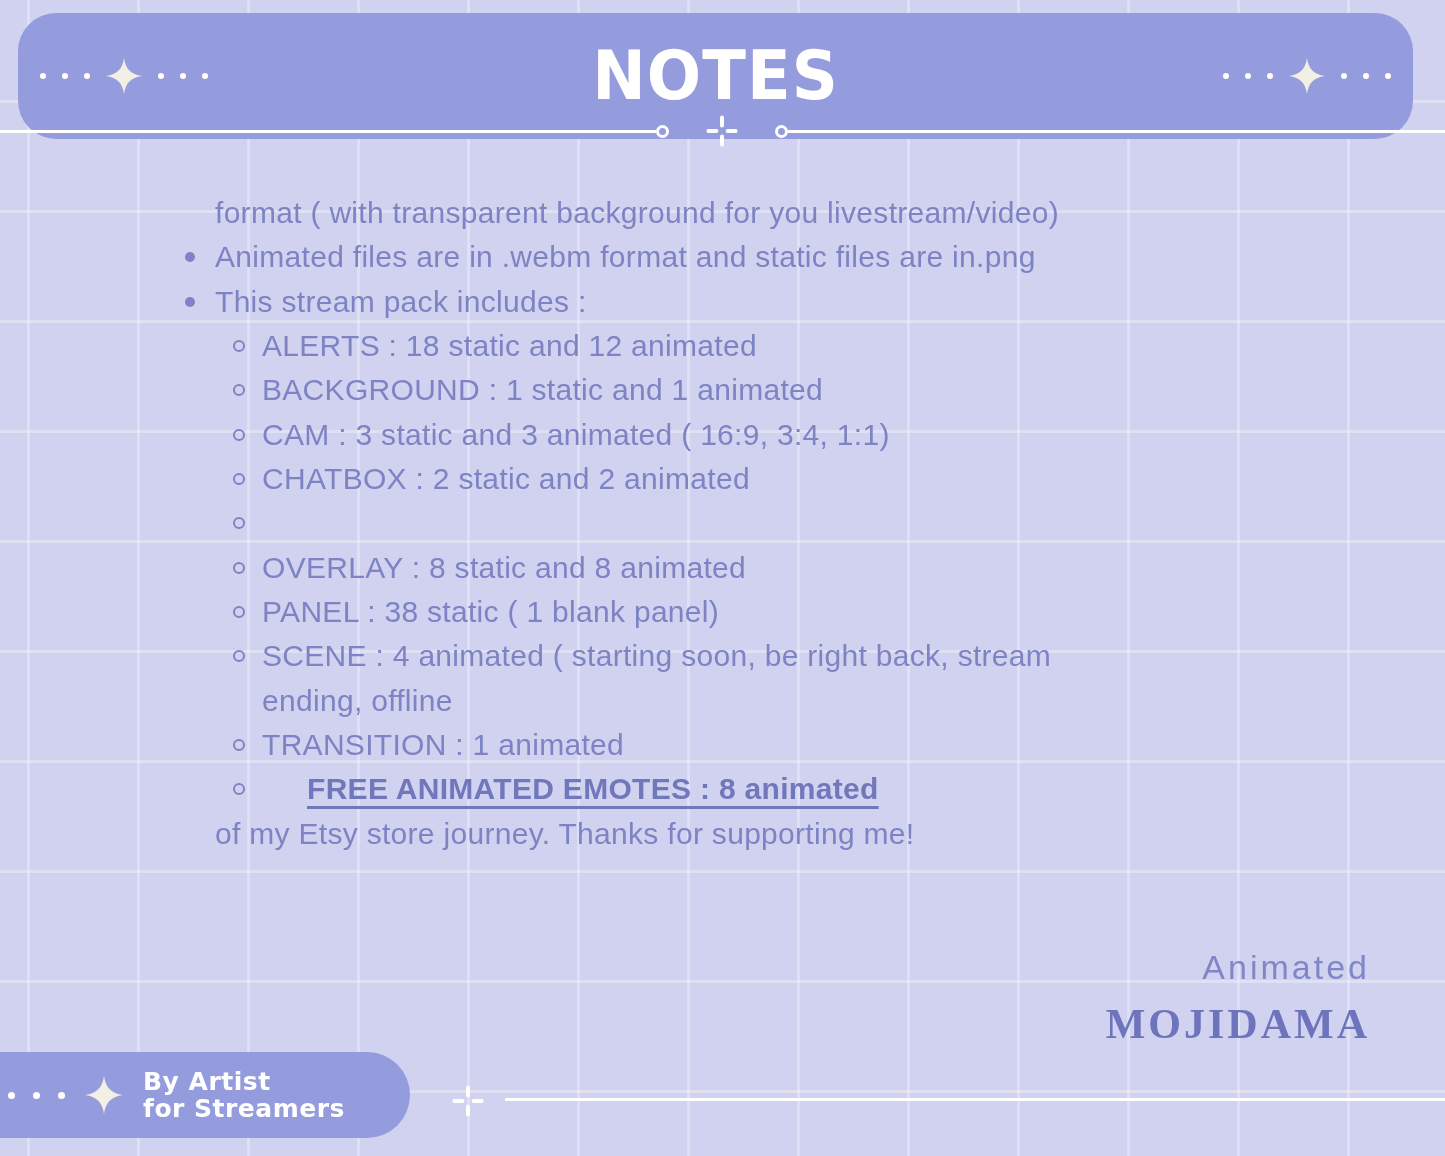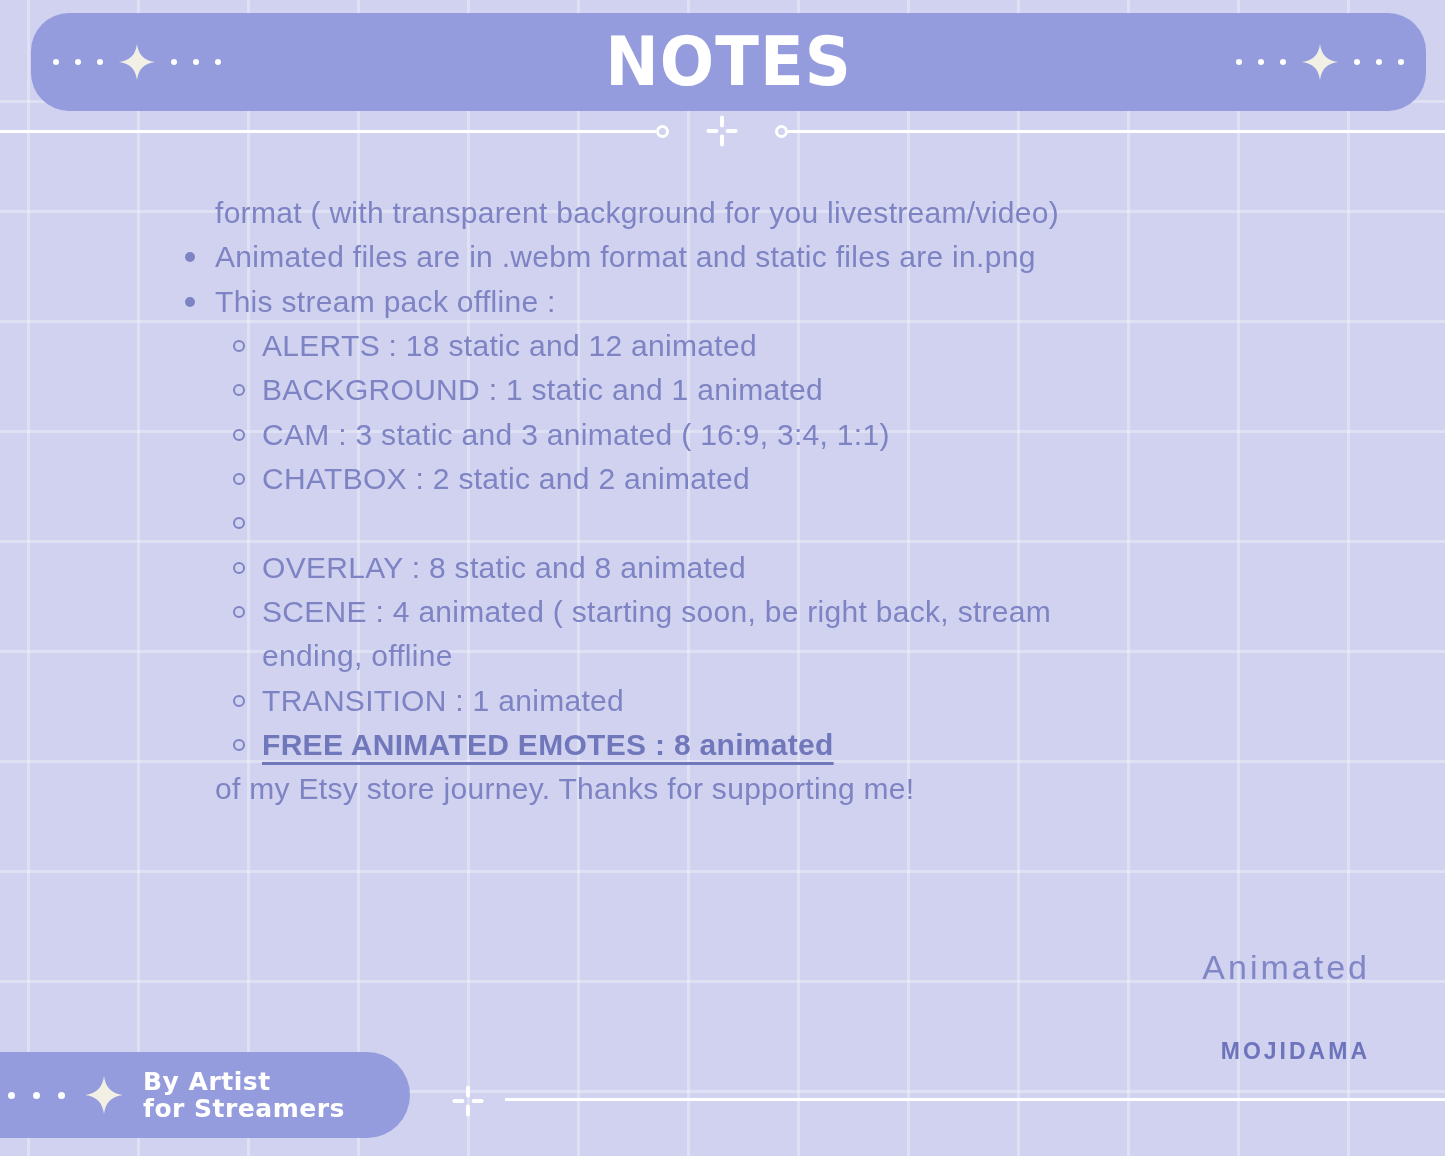--- a/index.html
+++ b/index.html
@@ -11,21 +11,21 @@
     background-image:
       linear-gradient(to right, rgba(255,255,255,0.30) 3px, transparent 3px),
       linear-gradient(to bottom, rgba(255,255,255,0.30) 3px, transparent 3px);
     background-size:110px 110px;
     background-position:27px 100px;
     font-family:"Liberation Sans", sans-serif;
   }
 
   
   .banner{
-    position:absolute; left:31px; top:13px; width:1395px; height:98px;
+    position:absolute; left:18px; top:13px; width:1395px; height:126px;
     background:#959cde; border-radius:38px;
     display:flex; align-items:center; justify-content:center;
   }
   .banner-title{
     font-family:"DejaVu Sans", sans-serif;
     font-weight:bold; font-size:64px; color:#ffffff; letter-spacing:1px;
     transform:scaleY(1.05);
   }
   .decor-group{
     position:absolute; top:50%; transform:translateY(-50%);
@@ -64,32 +64,32 @@
     position:absolute;left:5px;top:50%;transform:translateY(-50%);
     width:10px;height:10px;border-radius:50%;background:#7d83c3;
   }
   .marker-ring{
     position:absolute;left:53px;top:50%;transform:translateY(-50%);
     width:12px;height:12px;box-sizing:border-box;
     border:2.5px solid #7d83c3;border-radius:50%;
   }
   .free .txt{
     font-weight:bold;color:#7077bb;
-    text-decoration:underline;text-decoration-thickness:3px;text-underline-offset:7px;
+    text-decoration:underline;text-decoration-thickness:3px;text-underline-offset:7px;margin-left:45px;
   }
 
   
   .regards{
     position:absolute;right:75px;top:948px;
     font-size:34px;letter-spacing:3px;color:#8187c6;
   }
   .author{
-    position:absolute;right:75px;top:1038px;
-    font-family:Liberation Sans, sans-serif;font-weight:bold;
-    font-size:23px;letter-spacing:3px;color:#6d74bb;
+    position:absolute;right:75px;top:1000px;
+    font-family:Liberation Serif, serif;font-weight:bold;
+    font-size:42px;letter-spacing:3px;color:#6d74bb;
   }
 
   
   .badge{
     position:absolute;left:0;top:1052px;width:410px;height:86px;
     background:#959cde;border-radius:0 44px 44px 0;
     display:flex;align-items:center;gap:20px;padding-left:8px;box-sizing:border-box;
   }
   .badge .dots{gap:18px;}
   .badge .dot{width:7px;height:7px;}
@@ -157,21 +157,21 @@
   <div class="notes">
     <div class="row lvl1">
       <span class="txt">format ( with transparent background for you livestream/video)</span>
     </div>
     <div class="row lvl1">
       <span class="marker-dot"></span>
       <span class="txt">Animated files are in .webm format and static files are in.png</span>
     </div>
     <div class="row lvl1">
       <span class="marker-dot"></span>
-      <span class="txt">This stream pack offline :</span>
+      <span class="txt">This stream pack includes :</span>
     </div>
 
     <div class="row lvl2">
       <span class="marker-ring"></span>
       <span class="txt">ALERTS : 18 static and 12 animated</span>
     </div>
     <div class="row lvl2">
       <span class="marker-ring"></span>
       <span class="txt">BACKGROUND : 1 static and 1 animated</span>
     </div>
@@ -182,20 +182,24 @@
     <div class="row lvl2">
       <span class="marker-ring"></span>
       <span class="txt">CHATBOX : 2 static and 2 animated</span>
     </div>
     <div class="row lvl2">
       <span class="marker-ring"></span>
     </div>
     <div class="row lvl2">
       <span class="marker-ring"></span>
       <span class="txt">OVERLAY : 8 static and 8 animated</span>
+    </div>
+    <div class="row lvl2">
+      <span class="marker-ring"></span>
+      <span class="txt">PANEL : 38 static ( 1 blank panel)</span>
     </div>
     <div class="row lvl2">
       <span class="marker-ring"></span>
       <span class="txt">SCENE : 4 animated ( starting soon, be right back, stream</span>
     </div>
     <div class="row lvl2">
       <span class="txt">ending, offline</span>
     </div>
     <div class="row lvl2">
       <span class="marker-ring"></span>

